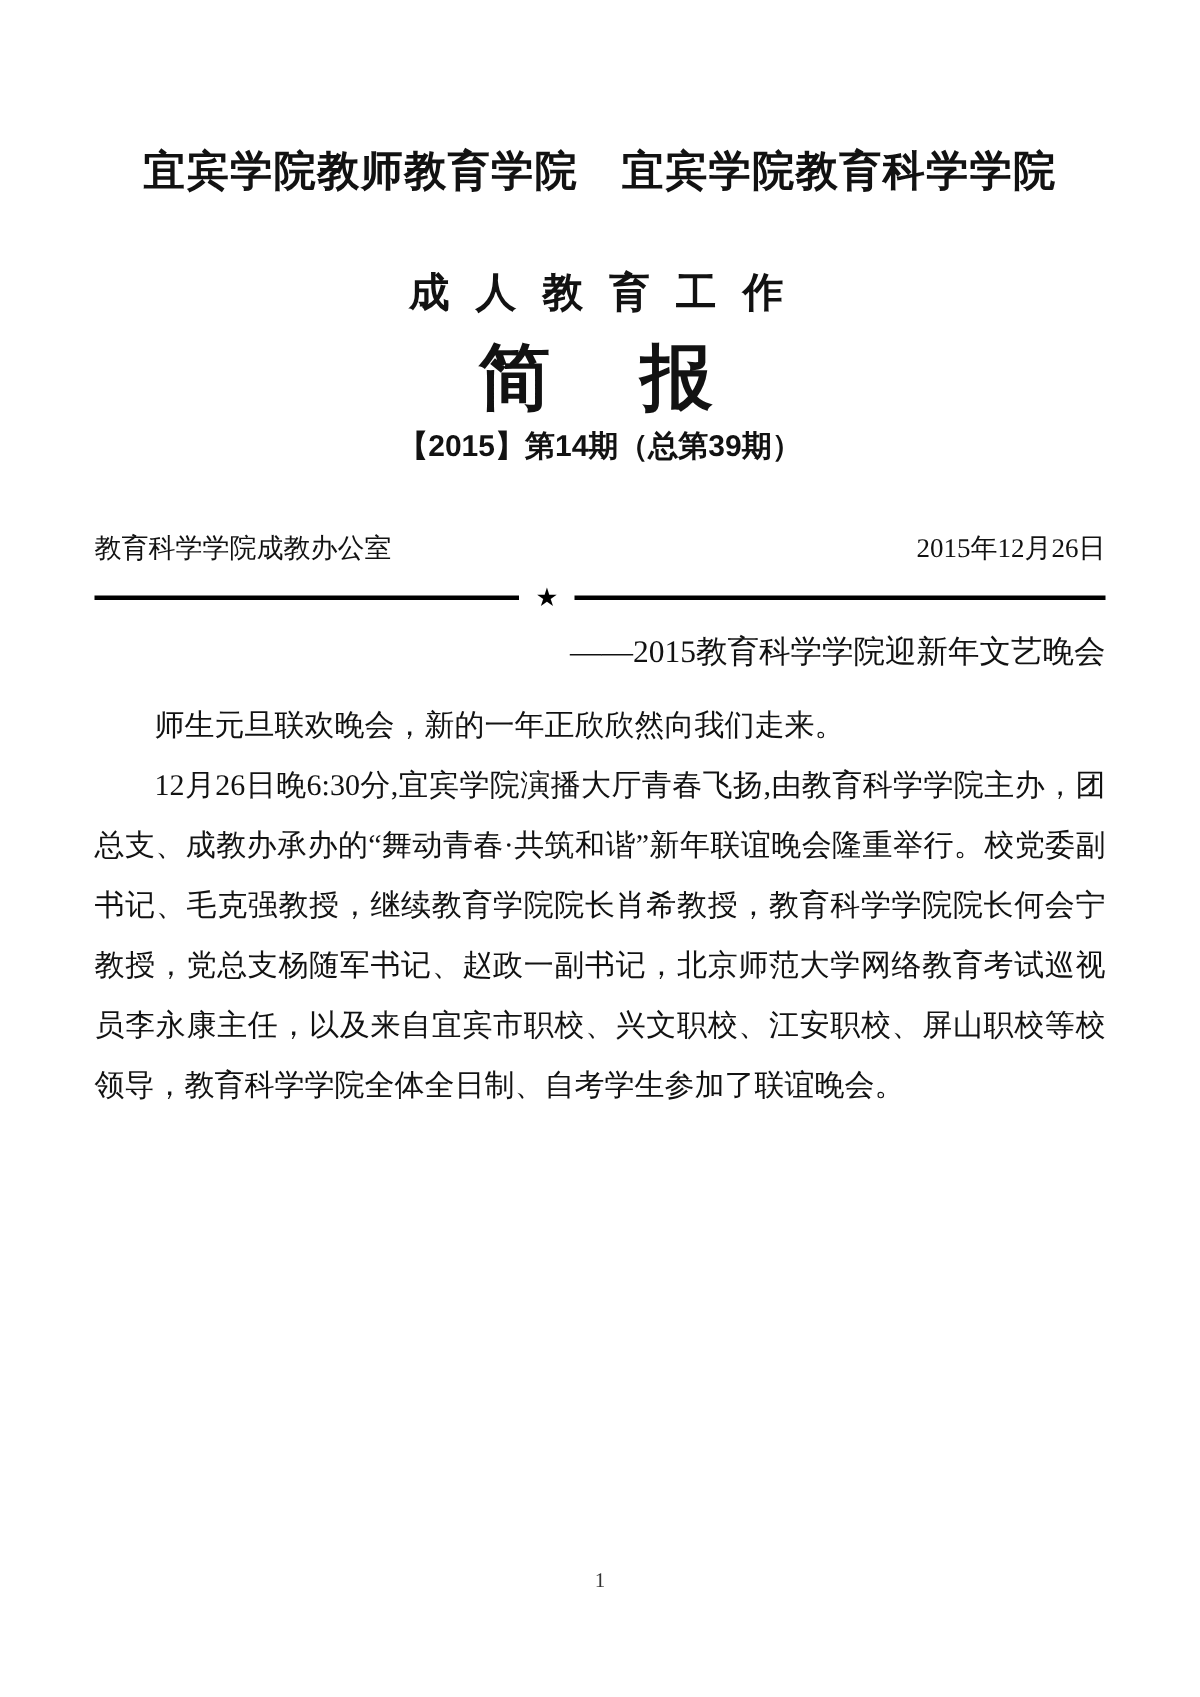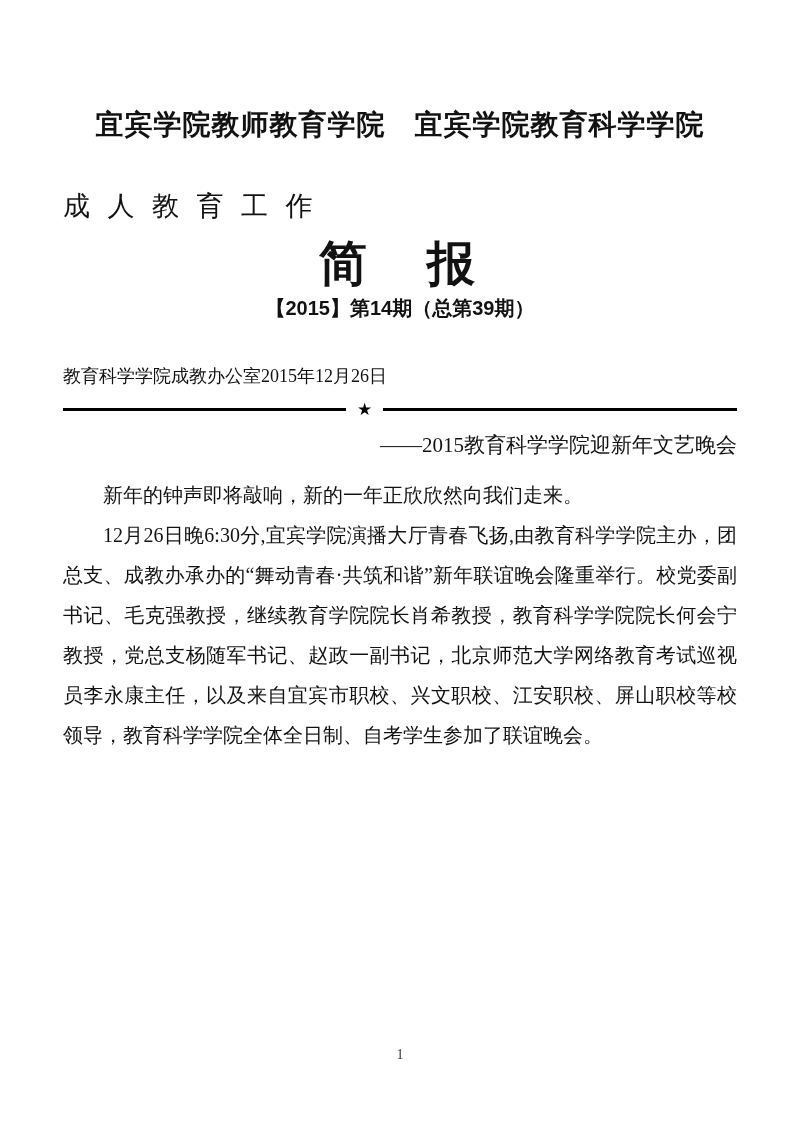--- a/index.html
+++ b/index.html
@@ -6,37 +6,37 @@
   body {
     width: 800px; height: 1131px;
     background: #ffffff;
     color: #121212;
     font-family: "Liberation Serif", serif;
     position: relative;
     overflow: hidden;
   }
   .page {
     position: absolute; top: 0; left: 0; right: 0; bottom: 0;
-    padding: 16px 63px;
+    padding: 5px 63px;
     box-sizing: border-box;
   }
   .header-orgs {
     margin-top: 90px;
     text-align: center;
     font-family: "Liberation Sans", sans-serif;
     font-weight: bold;
     font-size: 28px;
     letter-spacing: 1px;
     white-space: nowrap;
   }
   .masthead-line1 {
     margin-top: 44px;
-    text-align: left;
+    text-align: center;
     font-family: "Liberation Sans", sans-serif;
-    font-weight: normal;
+    font-weight: bold;
     font-size: 27px;
     letter-spacing: 5px;
   }
   .masthead-title {
     margin-top: 14px;
     text-align: center;
     font-family: "Liberation Sans", sans-serif;
     font-weight: bold;
     font-size: 48px;
     letter-spacing: 6px;
@@ -45,21 +45,21 @@
   .issue-line {
     margin-top: 4px;
     text-align: center;
     font-family: "Liberation Sans", sans-serif;
     font-weight: bold;
     font-size: 20px;
   }
   .info-row {
     margin-top: 42px;
     display: flex;
-    justify-content: flex-start;
+    justify-content: space-between;
     align-items: baseline;
     font-size: 18px;
   }
   .office-name { font-weight: 500; }
   .issue-date { }
   .divider {
     margin-top: 13px;
     display: flex;
     align-items: center;
   }
@@ -129,19 +129,19 @@
   <div class="divider">
     <span class="rule rule-left"></span>
     <span class="star">★</span>
     <span class="rule rule-right"></span>
   </div>
 
 
   <div class="subtitle">——2015教育科学学院迎新年文艺晚会</div>
 
   <div class="body-text">
-    <p>新年的钟声即将敲响，新的一年正欣欣然向我们走来。</p>
+    <p>师生元旦联欢晚会，新的一年正欣欣然向我们走来。</p>
     <p>12月26日晚6:30分,宜宾学院演播大厅青春飞扬,由教育科学学院主办，团总支、成教办承办的“舞动青春·共筑和谐”新年联谊晚会隆重举行。校党委副书记、毛克强教授，继续教育学院院长肖希教授，教育科学学院院长何会宁教授，党总支杨随军书记、赵政一副书记，北京师范大学网络教育考试巡视员李永康主任，以及来自宜宾市职校、兴文职校、江安职校、屏山职校等校领导，教育科学学院全体全日制、自考学生参加了联谊晚会。</p>
   </div>
 
   <div class="page-number">1</div>
 
 </div>
 
 </body></html>

